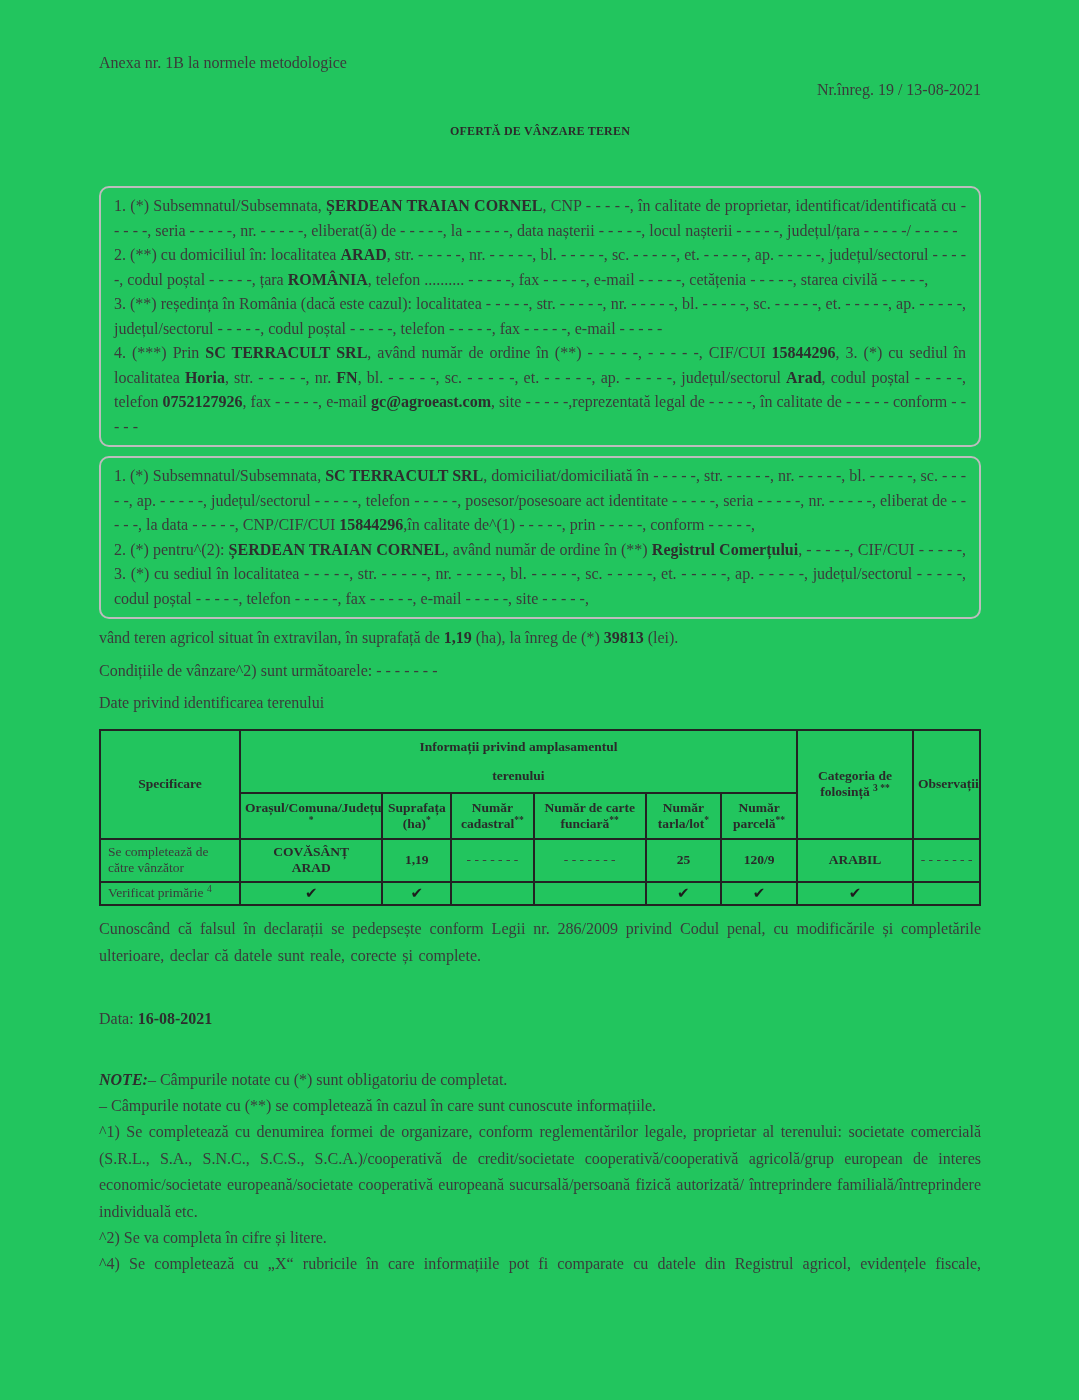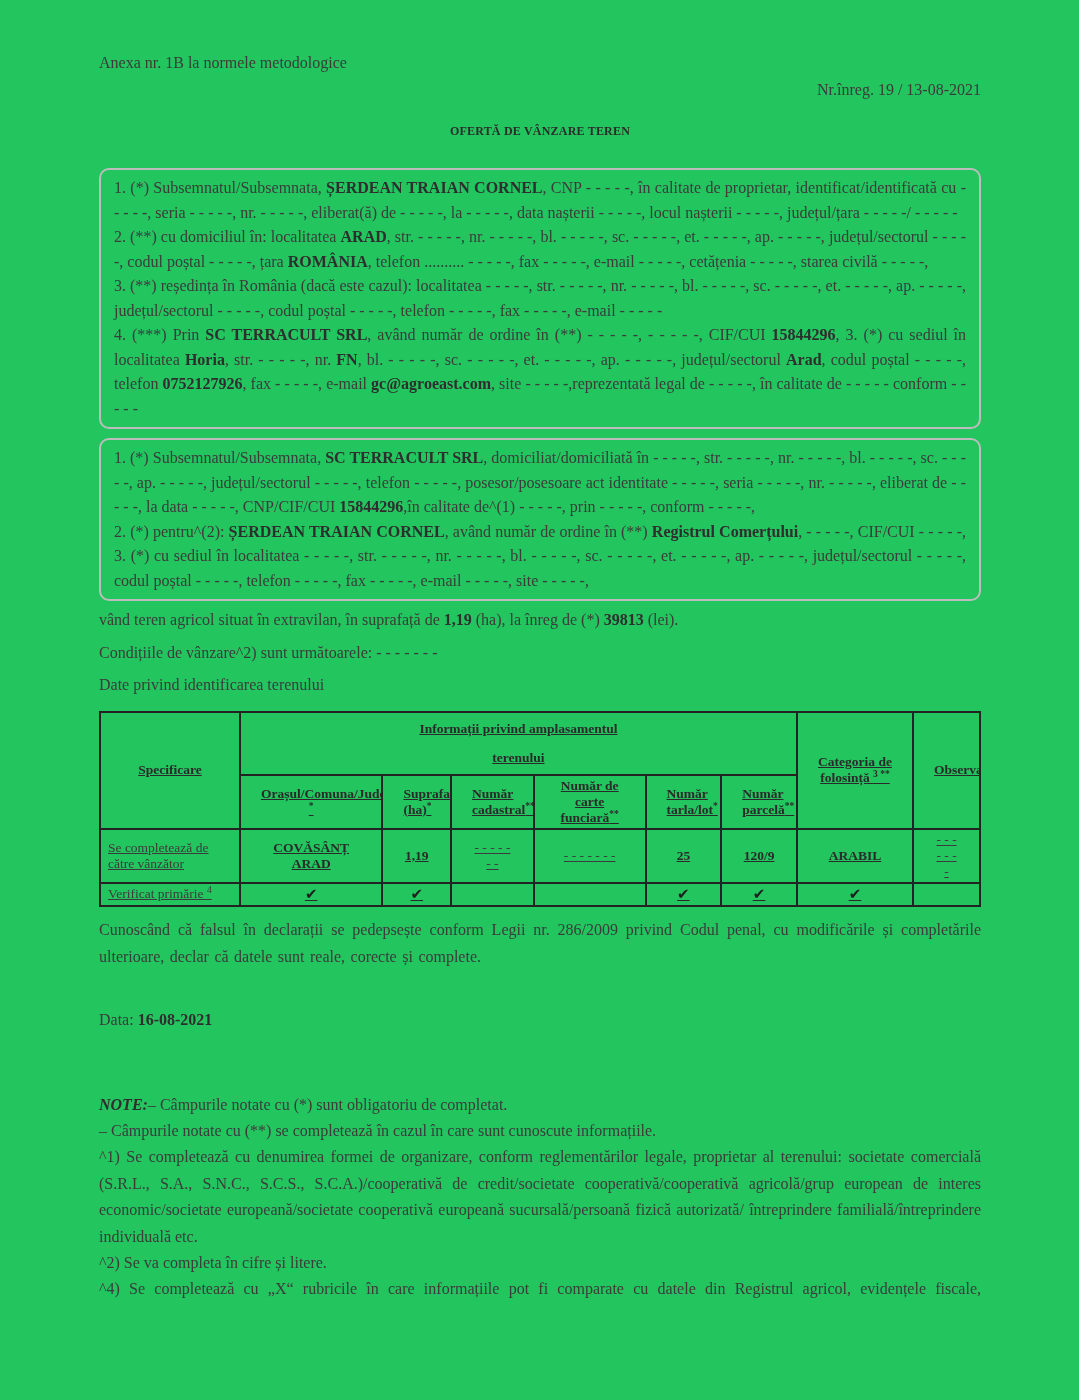--- a/index.html
+++ b/index.html
@@ -8,39 +8,39 @@
     padding:54px 98px 0 99px;background:#22c55e;
     font-family:"Liberation Serif",serif;color:#3b3b3b;font-size:16px;
   }
   .b{font-weight:bold;color:#2e2e2e;}
   .i{font-style:italic;}
   sup{font-size:9.5px;line-height:0;}
   .anexa{font-size:16px;}
   .reg{margin-top:9px;text-align:right;}
   .title{margin-top:25px;text-align:center;font-weight:bold;font-size:12px;color:#2b2b2b;letter-spacing:.2px;}
   .box{border:2px solid #bdbdbd;border-radius:10px;padding:6px 13px;text-align:justify;line-height:24.5px;}
-  .box--1{margin-top:29px;}
+  .box--1{margin-top:47px;}
   .box--2{margin-top:9px;}
   .box p{margin:0;}
   .lead{margin:6px 0 0;line-height:26.5px;text-align:justify;}
   table{border-collapse:collapse;table-layout:fixed;width:100%;margin-top:12px;color:#2a2a2a;}
-  th,td{border:2px solid #232323;padding:2px 20px;text-align:center;vertical-align:middle;font-size:13.5px;line-height:16px;overflow:hidden;text-decoration:underline;}
+  th,td{border:2px solid #232323;padding:2px 4px;text-align:center;vertical-align:middle;font-size:13.5px;line-height:16px;overflow:hidden;}
   th{font-weight:bold;}
   .group-l2{margin-top:13px;}
   .subrow th{height:40px;font-weight:bold;}
   tr.data-row{height:43px;}
   tr.check-row{height:14px;}
   td.label-cell{text-align:left;padding-left:7px;font-size:13.5px;color:#3b3b3b;}
   td.value{font-weight:bold;}
   td.dash{color:#3b3b3b;}
   .prewrap{white-space:pre-line;}
   .check{font-family:"DejaVu Sans",sans-serif;font-weight:bold;font-size:15px;color:#1d1d1d;}
   .declaration{margin:9px 0 0;text-align:justify;line-height:27.5px;word-spacing:1.5px;}
   .date-line{margin:40px 0 0;}
-  .notes{margin-top:63px;line-height:26.4px;}
+  .notes{margin-top:39px;line-height:26.4px;}
   .notes p{margin:0;text-align:justify;}
   .stretch{text-align-last:justify;}
 </style>
 </head>
 <body>
 
 <div class="page">
 
   <div class="anexa">Anexa nr. 1B la normele metodologice</div>
   <div class="reg">Nr.înreg. 19 / 13-08-2021</div>

